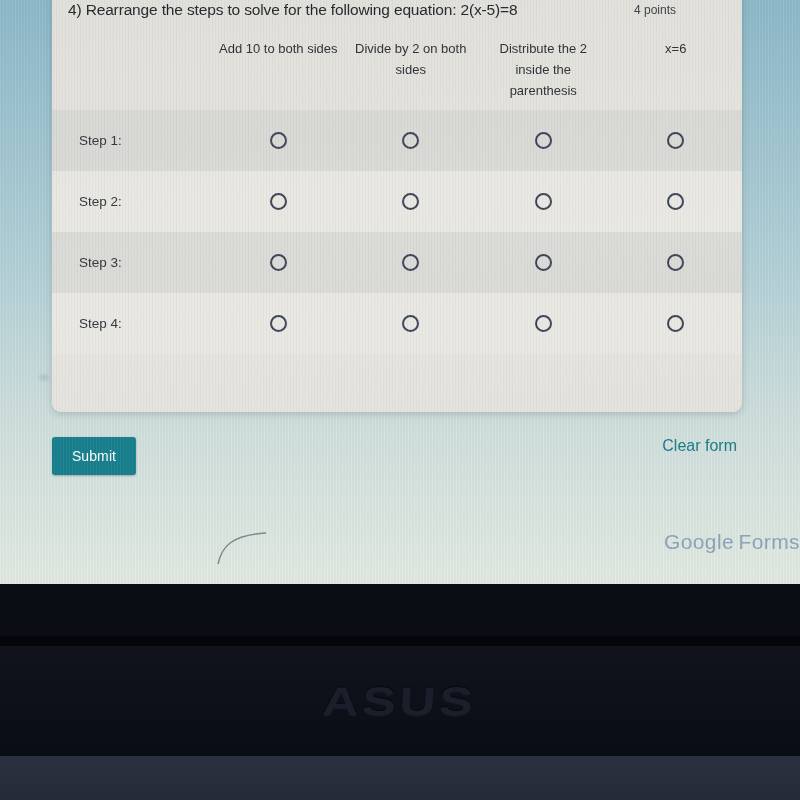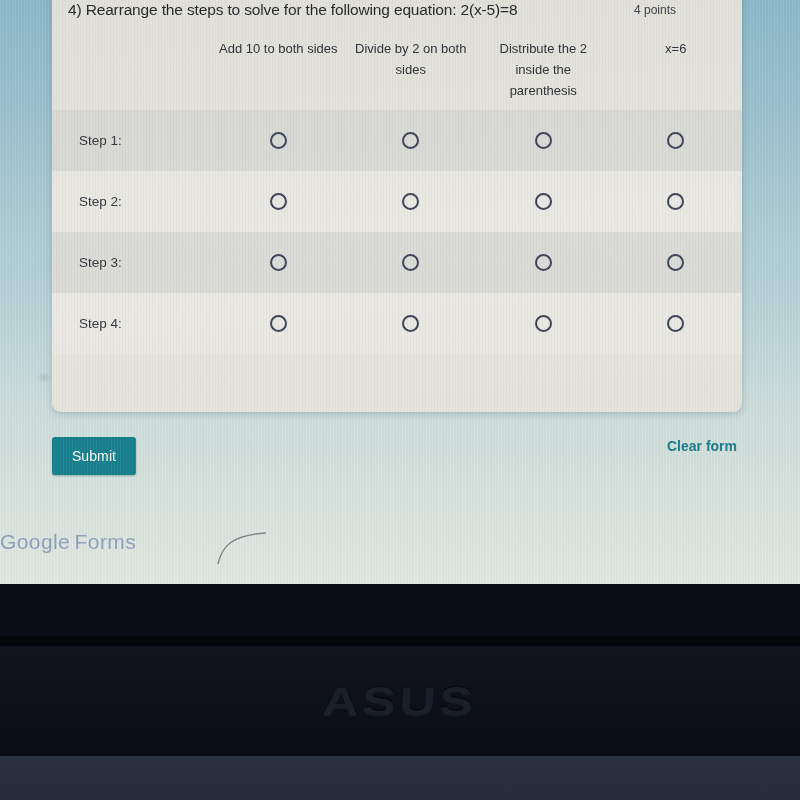--- a/index.html
+++ b/index.html
@@ -159,26 +159,25 @@
     color: #ffffff;
     font-size: 14px;
     font-family: "Liberation Sans", sans-serif;
     letter-spacing: .1px;
     box-shadow: 0 1px 2px rgba(0,40,50,0.30);
     cursor: pointer;
     margin-top: 20px;
   }
   .clear-link {
     margin-left: auto;
-    font-size: 14px;
+    font-size: 16px;
     color: #1a7b87;
     cursor: pointer;
     white-space: nowrap;
     padding-right: 5px;
-    font-weight: bold;
   }
 
   
   .footer-note {
     position: absolute;
     left: 0; top: 490px;
     width: 800px;
     text-align: center;
     font-size: 11.5px;
     color: #46505a;
@@ -186,21 +185,21 @@
   .footer-note .abuse {
     text-decoration: underline;
     color: #3a4752;
     cursor: pointer;
   }
 
   .gforms-wrap {
     position: absolute;
     left: 0; top: 530px;
     width: 800px;
-    text-align: left;
+    text-align: right;
   }
   .gforms {
     font-size: 21px;
     color: #8ea3bb;
     letter-spacing: .4px;
   }
 
   .stray-stroke {
     position: absolute;
     left: 216px; top: 530px;

